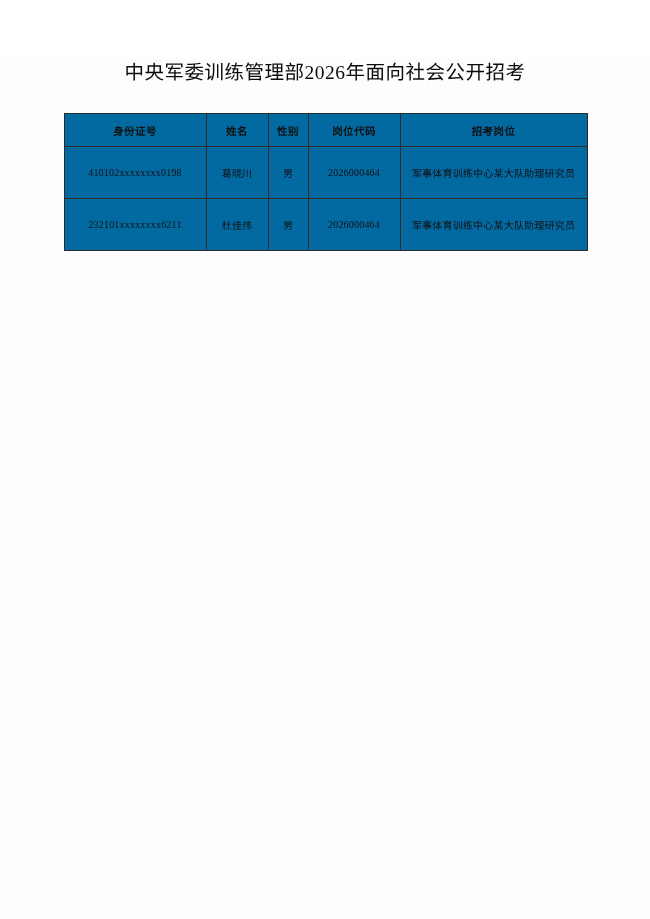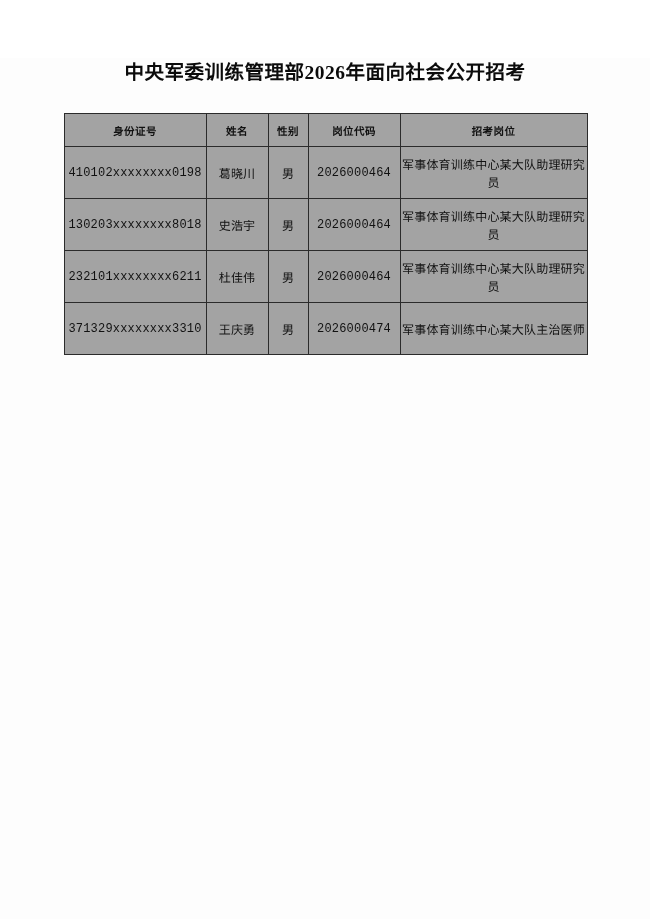--- a/index.html
+++ b/index.html
@@ -20,59 +20,58 @@
     width: 650px;
     height: 919px;
     box-sizing: border-box;
     padding: 0;
     background: #fdfdfd;
   }
   .title-block {
     margin-top: 58px;
     text-align: center;
     font-family: "Liberation Serif", "DejaVu Serif", serif;
-    font-weight: bold;
+    font-weight: normal;
     font-size: 19.5px;
     line-height: 29px;
     letter-spacing: 0.5px;
     color: #0b0b0b;
   }
   .title-line {
     display: block;
     white-space: nowrap;
   }
   .table-wrap {
     margin: 26px auto 0 auto;
     width: 523px;
   }
   table.roster {
     border-collapse: collapse;
     width: 100%;
     table-layout: fixed;
-    background: #a3a3a3;
+    background: #0369a1;
   }
   table.roster th,
   table.roster td {
     border: 1px solid #2b2b2b;
     text-align: center;
     vertical-align: middle;
     font-family: "Liberation Serif", "DejaVu Serif", serif;
     color: #111111;
   }
   table.roster th {
     height: 30px;
     font-size: 10.5px;
     font-weight: bold;
     letter-spacing: 0.4px;
   }
   table.roster td {
     height: 49px;
-    font-size: 12px;
+    font-size: 10px;
     letter-spacing: 0.2px;
-    font-family: Liberation Mono, monospace;
   }
   .col-id    { width: 142px; }
   .col-name  { width: 62px; }
   .col-sex   { width: 40px; }
   .col-code  { width: 92px; }
   .col-post  { width: 187px; }
 
   td.cell-id   { font-size: 10.5px; }
   td.cell-name { font-size: 11px; letter-spacing: 1px; }
   td.cell-sex  { font-size: 10.5px; }
@@ -108,37 +107,23 @@
       </thead>
       <tbody>
         <tr>
           <td class="cell-id">410102xxxxxxxx0198</td>
           <td class="cell-name">葛晓川</td>
           <td class="cell-sex">男</td>
           <td class="cell-code">2026000464</td>
           <td class="cell-post">军事体育训练中心某大队助理研究员</td>
         </tr>
         <tr>
-          <td class="cell-id">130203xxxxxxxx8018</td>
-          <td class="cell-name">史浩宇</td>
-          <td class="cell-sex">男</td>
-          <td class="cell-code">2026000464</td>
-          <td class="cell-post">军事体育训练中心某大队助理研究员</td>
-        </tr>
-        <tr>
           <td class="cell-id">232101xxxxxxxx6211</td>
           <td class="cell-name">杜佳伟</td>
           <td class="cell-sex">男</td>
           <td class="cell-code">2026000464</td>
           <td class="cell-post">军事体育训练中心某大队助理研究员</td>
-        </tr>
-        <tr>
-          <td class="cell-id">371329xxxxxxxx3310</td>
-          <td class="cell-name">王庆勇</td>
-          <td class="cell-sex">男</td>
-          <td class="cell-code">2026000474</td>
-          <td class="cell-post">军事体育训练中心某大队主治医师</td>
         </tr>
       </tbody>
     </table>
   </div>
 
 </div>
 
 </body></html>

